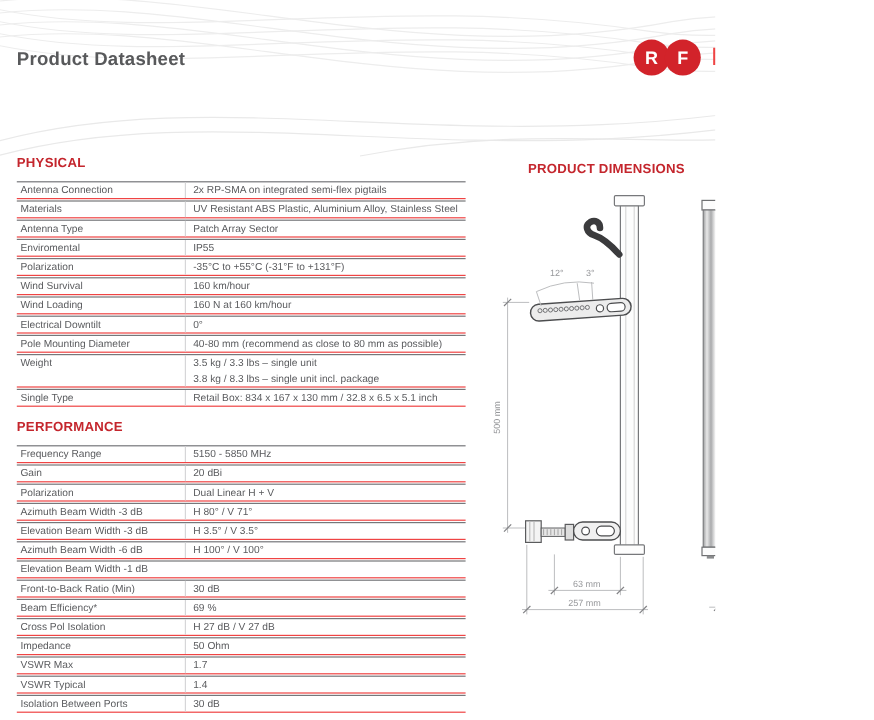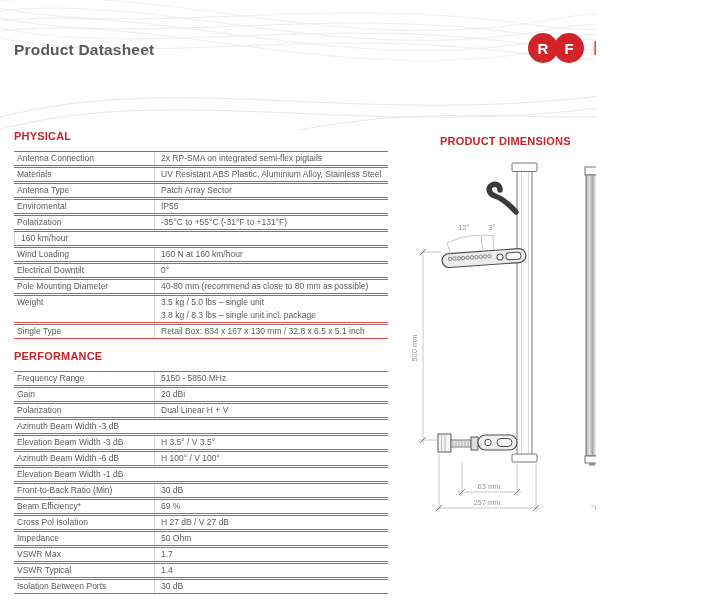--- a/index.html
+++ b/index.html
@@ -86,20 +86,21 @@
             <div>IP55</div>
           </div>
         </div>
         <div class="spec-row">
           <div class="spec-label">Polarization</div>
           <div class="spec-value">
             <div>-35°C to +55°C (-31°F to +131°F)</div>
           </div>
         </div>
         <div class="spec-row">
+          <div class="spec-label">Wind Survival</div>
           <div class="spec-value">
             <div>160 km/hour</div>
           </div>
         </div>
         <div class="spec-row">
           <div class="spec-label">Wind Loading</div>
           <div class="spec-value">
             <div>160 N at 160 km/hour</div>
           </div>
         </div>
@@ -111,21 +112,21 @@
         </div>
         <div class="spec-row">
           <div class="spec-label">Pole Mounting Diameter</div>
           <div class="spec-value">
             <div>40-80 mm (recommend as close to 80 mm as possible)</div>
           </div>
         </div>
         <div class="spec-row">
           <div class="spec-label">Weight</div>
           <div class="spec-value">
-            <div>3.5 kg / 5.0 lbs – single unit</div>
+            <div>3.5 kg / 3.3 lbs – single unit</div>
             <div>3.8 kg / 8.3 lbs – single unit incl. package</div>
           </div>
         </div>
         <div class="spec-row">
           <div class="spec-label">Single Type</div>
           <div class="spec-value">
             <div>Retail Box: 834 x 167 x 130 mm / 32.8 x 6.5 x 5.1 inch</div>
           </div>
         </div>
       </div>
@@ -147,20 +148,23 @@
           </div>
         </div>
         <div class="spec-row">
           <div class="spec-label">Polarization</div>
           <div class="spec-value">
             <div>Dual Linear H + V</div>
           </div>
         </div>
         <div class="spec-row">
           <div class="spec-label">Azimuth Beam Width -3 dB</div>
+          <div class="spec-value">
+            <div>H 80° / V 71°</div>
+          </div>
         </div>
         <div class="spec-row">
           <div class="spec-label">Elevation Beam Width -3 dB</div>
           <div class="spec-value">
             <div>H 3.5° / V 3.5°</div>
           </div>
         </div>
         <div class="spec-row">
           <div class="spec-label">Azimuth Beam Width -6 dB</div>
           <div class="spec-value">

